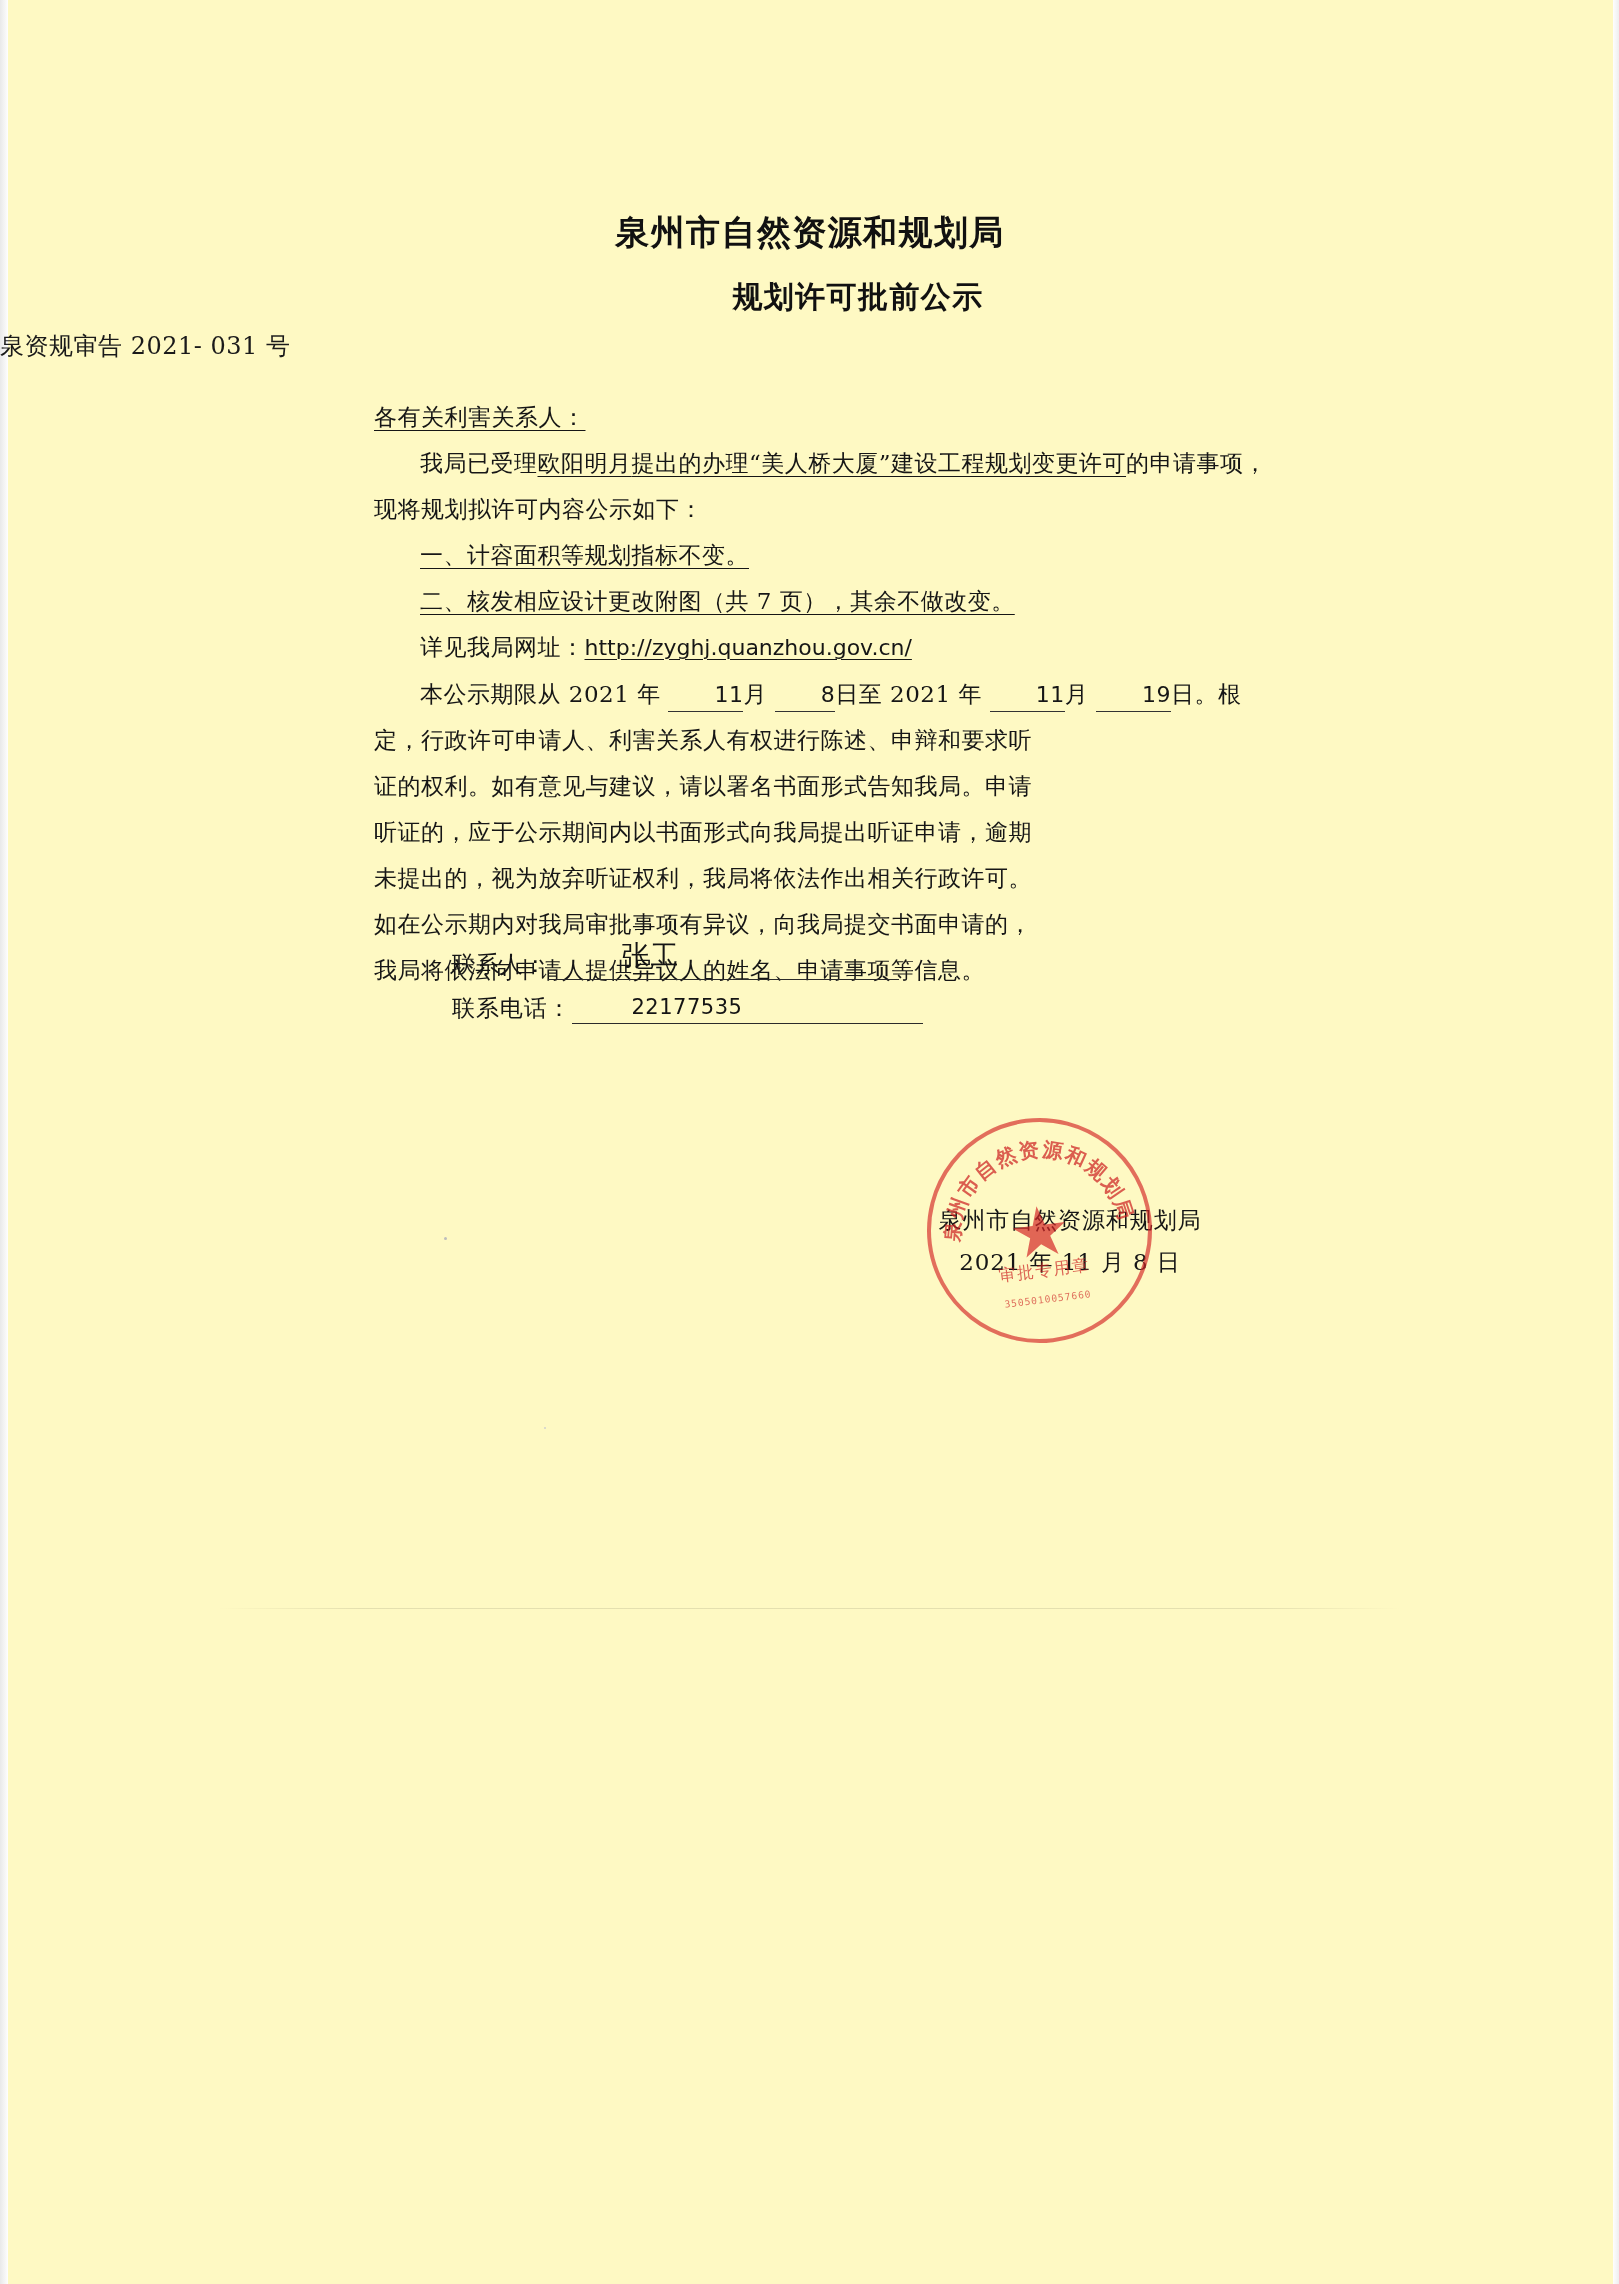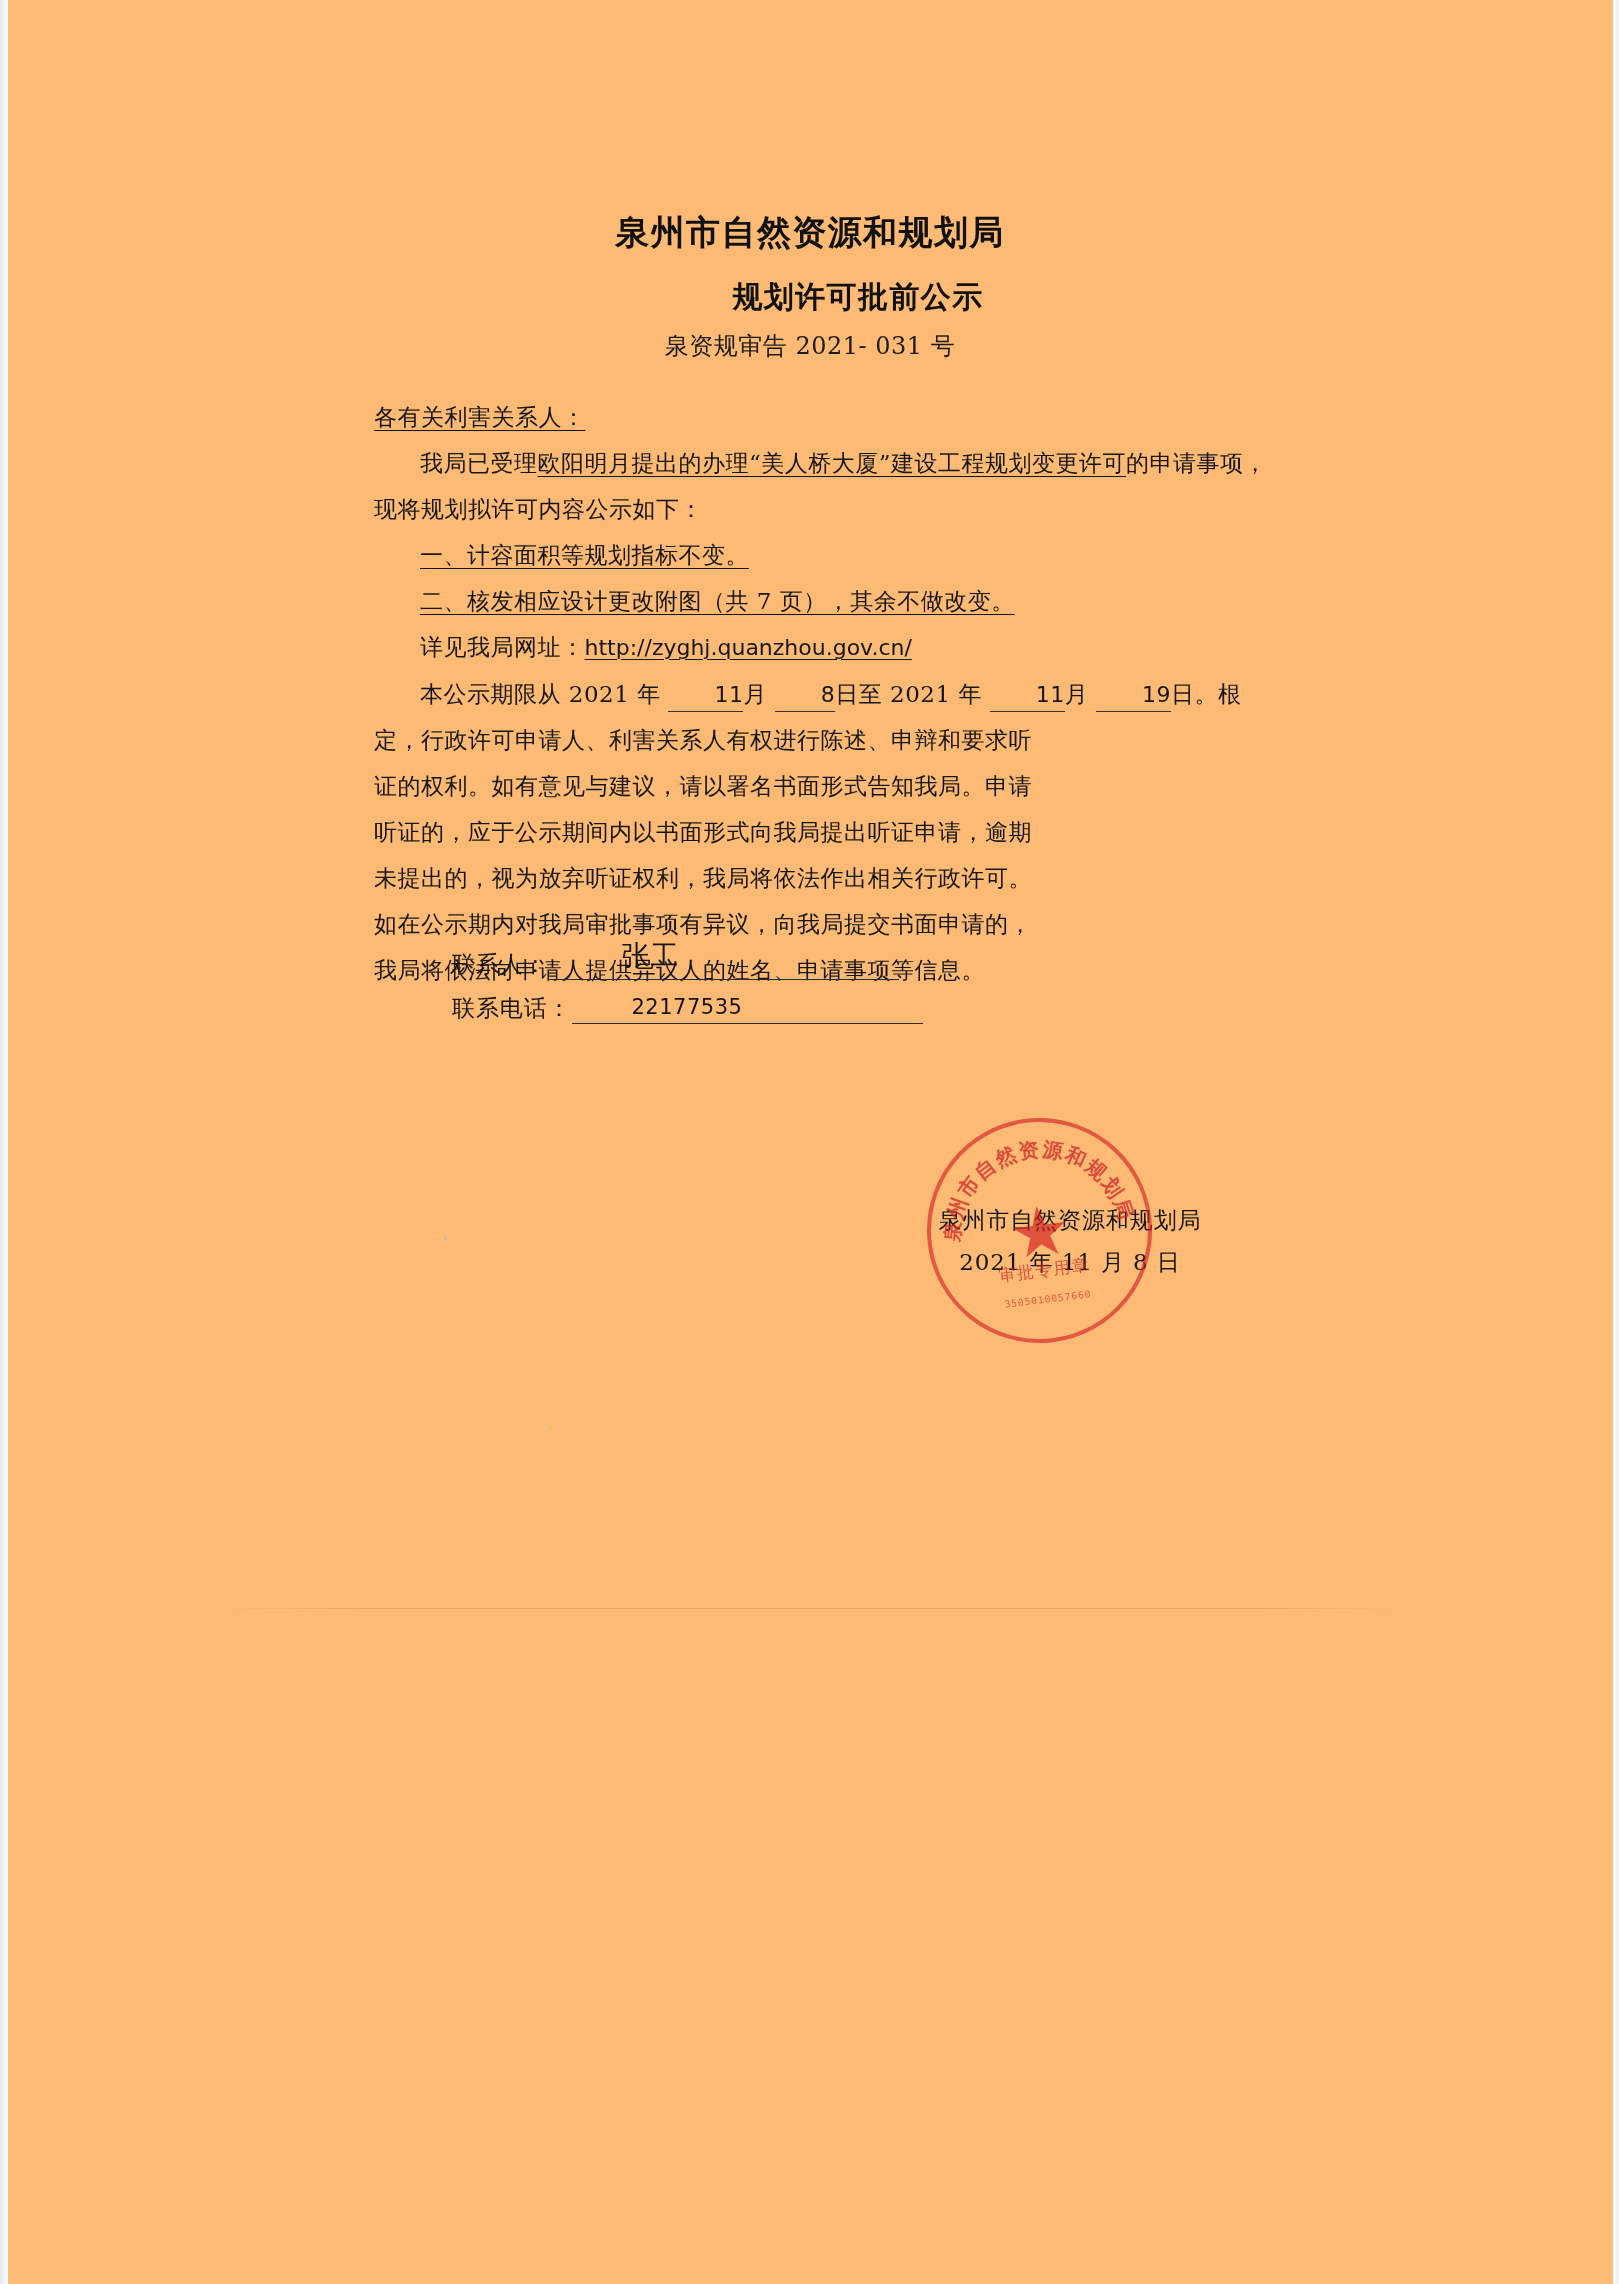--- a/index.html
+++ b/index.html
@@ -16,21 +16,21 @@
     color: #1a1a1a;
     overflow: hidden;
   }
 
   
   .page {
     position: absolute;
     left: 0; top: 0;
     width: 1620px;
     height: 2284px;
-    background: #fdba74;
+    background: #fef9c3;
     text-decoration: underline;
   }
 
   
   .scan-edge-left {
     position: absolute;
     left: 0; top: 0;
     width: 8.3px; height: 2284px;
     background: linear-gradient(to right, #e9e9e9, #fefefe);
   }
@@ -84,21 +84,20 @@
     font-weight: bold;
     font-size: 30px;
     letter-spacing: 1.4px;
     color: #111;
     padding-left: 48px;
   }
   .doc-docnum {
     position: absolute;
     left: 0; top: 330px;
     width: 1620px;
-    text-align: center;
     font-size: 24px;
     letter-spacing: 0.5px;
     color: #1a1a1a;
   }
 
   
   .body-block {
     position: absolute;
     left: 374px;
     top: 394px;

